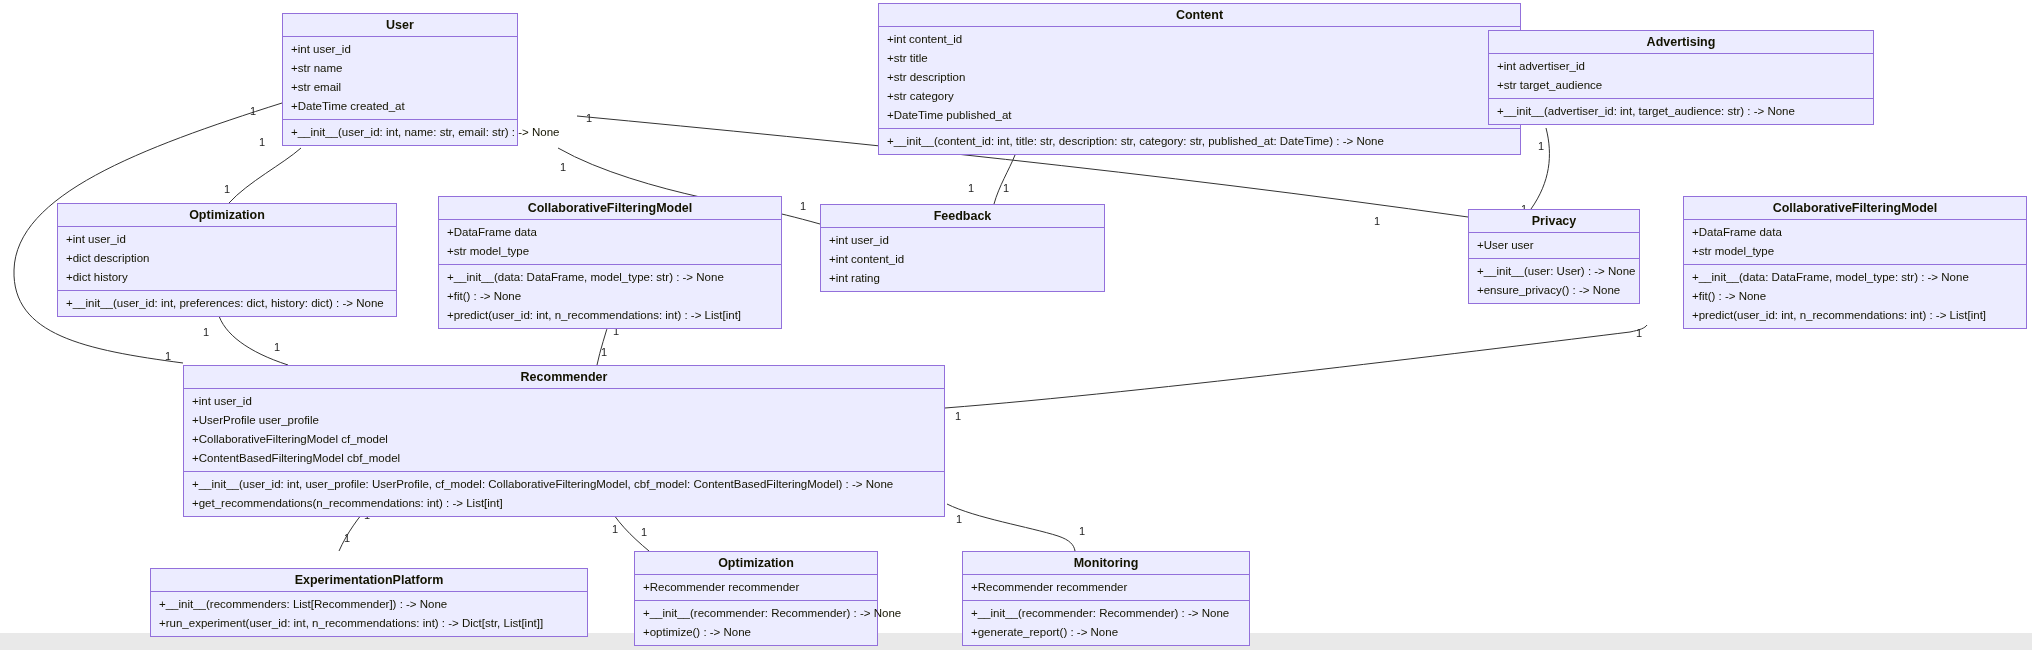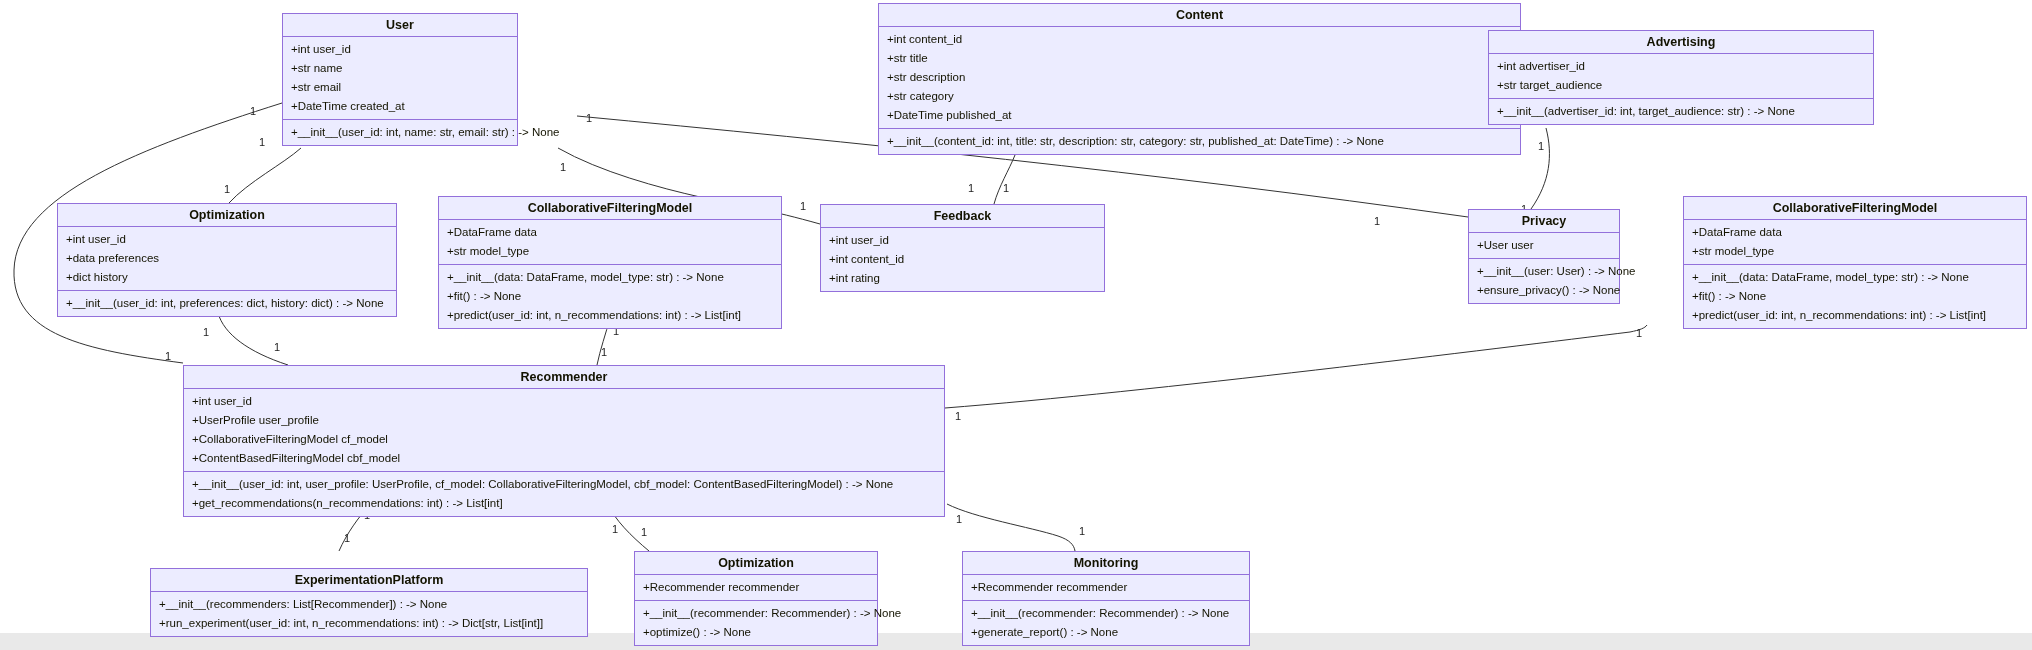--- a/index.html
+++ b/index.html
@@ -104,21 +104,21 @@
     </div>
     <div class="uml-sec">
       <div class="uml-row">+__init__(advertiser_id: int, target_audience: str) : -&gt; None</div>
     </div>
   </div>
 
   <div class="uml" style="left:57px;top:203px;width:340px">
     <div class="uml-title">Optimization</div>
     <div class="uml-sec">
       <div class="uml-row">+int user_id</div>
-      <div class="uml-row">+data preferences</div>
+      <div class="uml-row">+dict description</div>
       <div class="uml-row">+dict history</div>
     </div>
     <div class="uml-sec">
       <div class="uml-row">+__init__(user_id: int, preferences: dict, history: dict) : -&gt; None</div>
     </div>
   </div>
 
   <div class="uml" style="left:438px;top:196px;width:344px">
     <div class="uml-title">CollaborativeFilteringModel</div>
     <div class="uml-sec">
@@ -134,21 +134,21 @@
 
   <div class="uml" style="left:820px;top:204px;width:285px">
     <div class="uml-title">Feedback</div>
     <div class="uml-sec">
       <div class="uml-row">+int user_id</div>
       <div class="uml-row">+int content_id</div>
       <div class="uml-row">+int rating</div>
     </div>
   </div>
 
-  <div class="uml" style="left:1468px;top:209px;width:152px">
+  <div class="uml" style="left:1468px;top:209px;width:172px">
     <div class="uml-title">Privacy</div>
     <div class="uml-sec">
       <div class="uml-row">+User user</div>
     </div>
     <div class="uml-sec">
       <div class="uml-row">+__init__(user: User) : -&gt; None</div>
       <div class="uml-row">+ensure_privacy() : -&gt; None</div>
     </div>
   </div>
 

